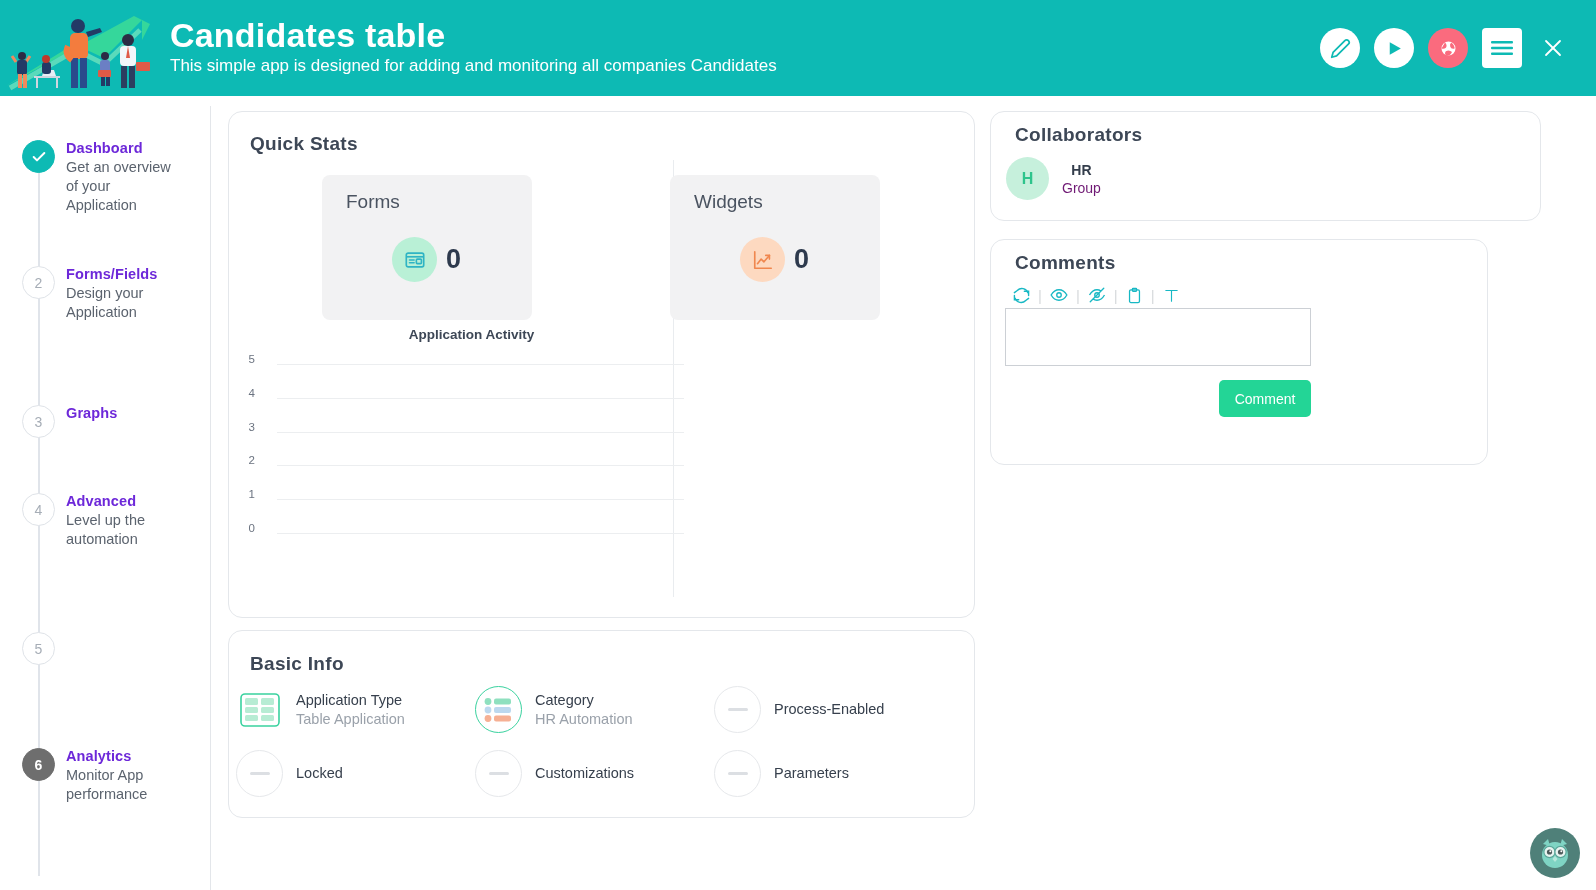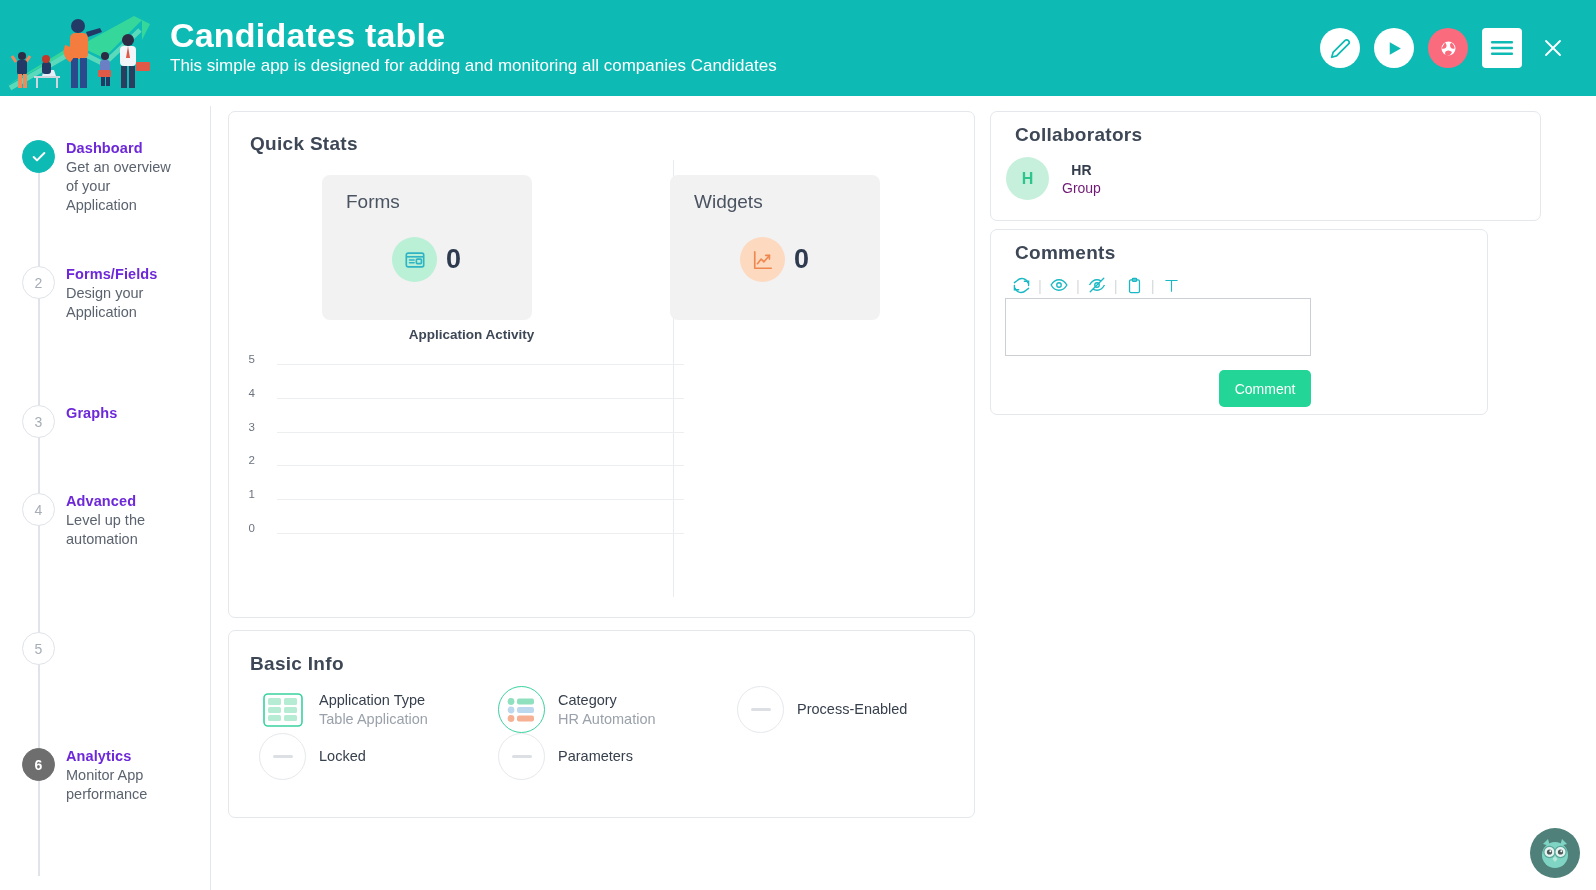--- a/index.html
+++ b/index.html
@@ -90,21 +90,21 @@
     font-size: 14.5px; color: #5b636e; line-height: 19px;
     max-width: 118px;
   }
 
   
   .main { position: absolute; top: 106px; left: 211px;
           width: 1385px; height: 784px; }
 
   .card {
     position: absolute; background: #ffffff;
-    border: 1px solid #e4e7eb; border-radius: 7px;
+    border: 1px solid #e4e7eb; border-radius: 14px;
   }
   .card-title {
     font-size: 19px; font-weight: bold; color: #3d4756;
     letter-spacing: .3px;
   }
 
   
   #quick-stats { left: 17px; top: 5px; width: 747px; height: 507px; }
   #quick-stats .card-title { position: absolute; left: 21px; top: 21px; }
   .qs-divider {
@@ -150,23 +150,24 @@
   }
   .grid-line {
     position: absolute; left: 28px; right: 0;
     height: 1px; background: #eceef0;
   }
 
   
   #basic-info { left: 17px; top: 524px; width: 747px; height: 188px; }
   #basic-info .card-title { position: absolute; left: 21px; top: 22px; }
   .bi-grid {
-    position: absolute; left: 30px; top: 55px;
+    position: absolute; left: 7px; top: 55px;
     width: 710px;
     display: grid; grid-template-columns: 239px 239px 232px;
+    row-gap: 17px;
   }
   .bi-item { display: flex; align-items: center; }
   .bi-icon { width: 47px; height: 47px; flex: none;
              display: flex; align-items: center; justify-content: center; }
   .bi-icon.empty {
     border: 1px solid #e6e8eb; border-radius: 50%;
   }
   .bi-icon.ring {
     border: 1px solid #3ad29f; border-radius: 50%;
   }
@@ -186,21 +187,21 @@
     width: 43px; height: 43px; border-radius: 50%;
     background: #c6f0dc; color: #2ec48c;
     display: flex; align-items: center; justify-content: center;
     font-size: 16px; font-weight: bold; flex: none;
   }
   .collab-text { margin-left: 13px; }
   .collab-name { font-size: 14px; font-weight: bold; color: #333d4b; line-height: 18px; text-align: center; }
   .collab-role { font-size: 14px; color: #701a75; line-height: 18px; }
 
   
-  #comments { left: 779px; top: 123px; width: 498px; height: 186px; }
+  #comments { left: 779px; top: 133px; width: 498px; height: 226px; }
   #comments .card-title { position: absolute; left: 24px; top: 12px; }
   .cmt-toolbar {
     position: absolute; left: 22px; top: 46px;
     display: flex; align-items: center; gap: 8px;
     color: #18b8c4;
   }
   .cmt-ic { cursor: pointer; display: flex; align-items: center; }
   .cmt-sep { color: #d7dadd; font-size: 15px; }
   .cmt-box {
     position: absolute; left: 14px; top: 68px;
@@ -482,20 +483,28 @@
 
       <div class="bi-item">
         <div class="bi-icon empty">
             <div class="dash"></div>
           </div>
         <div class="bi-text">
           <div class="bi-label">Locked</div>
         </div>
       </div>
 
+      <div class="bi-item">
+        <div class="bi-icon empty">
+            <div class="dash"></div>
+          </div>
+        <div class="bi-text">
+          <div class="bi-label">Customizations</div>
+        </div>
+      </div>
 
       <div class="bi-item">
         <div class="bi-icon empty">
             <div class="dash"></div>
           </div>
         <div class="bi-text">
           <div class="bi-label">Parameters</div>
         </div>
       </div>
 

